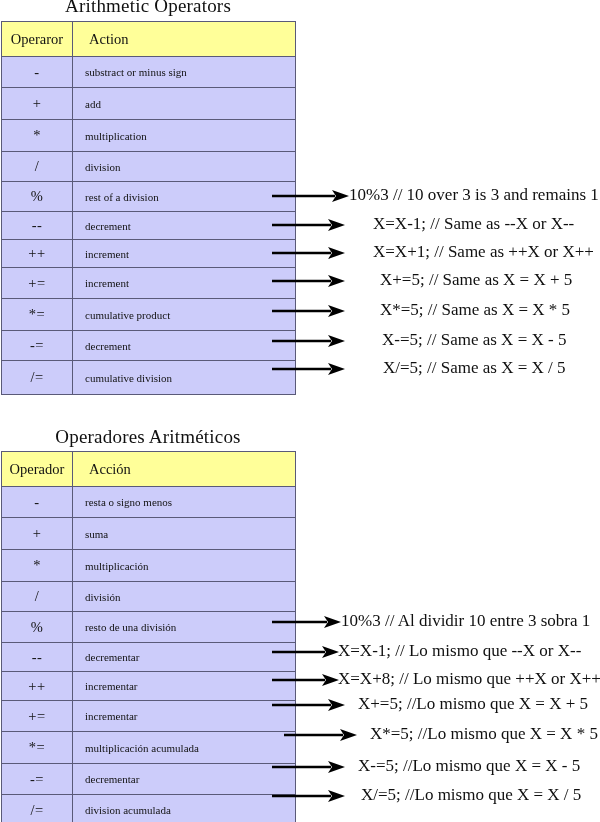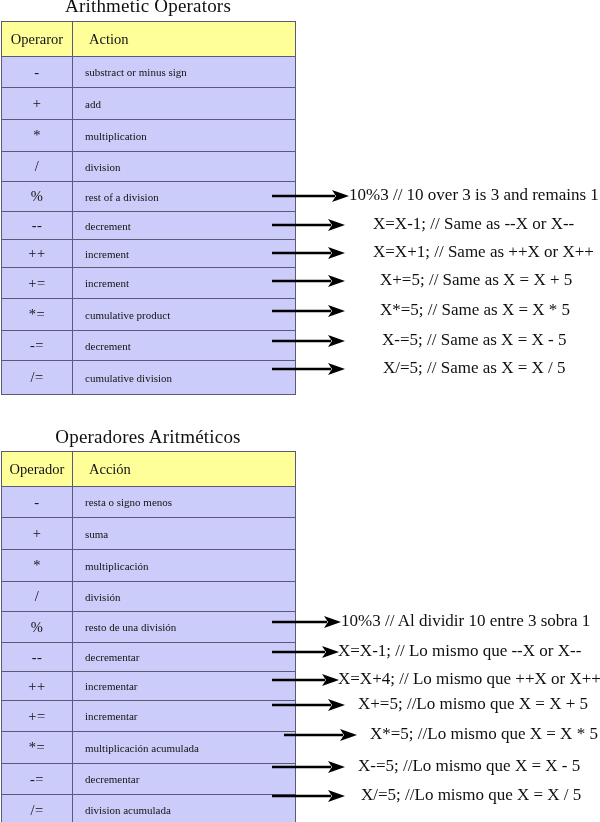--- a/index.html
+++ b/index.html
@@ -343,21 +343,21 @@
           <line x1="0" y1="10" x2="53" y2="10" stroke="#000000" stroke-width="2.6"></line>
           <polygon points="50,4 67,10 50,16 54,10" fill="#000000"></polygon>
         </svg>
         <span class="note" style="left: 338px;">X=X-1;  // Lo mismo que --X or X--</span>
       </div>
       <div class="annotation" style="left: 0px; top: 670px; width: 600px;">
         <svg class="arrow-svg" width="68" height="20" viewBox="0 0 68 20" style="left: 272px;">
           <line x1="0" y1="10" x2="53" y2="10" stroke="#000000" stroke-width="2.6"></line>
           <polygon points="50,4 67,10 50,16 54,10" fill="#000000"></polygon>
         </svg>
-        <span class="note" style="left: 338px;">X=X+4;  // Lo mismo que ++X or X++</span>
+        <span class="note" style="left: 338px;">X=X+8;  // Lo mismo que ++X or X++</span>
       </div>
       <div class="annotation" style="left: 0px; top: 695px; width: 600px;">
         <svg class="arrow-svg" width="74" height="20" viewBox="0 0 74 20" style="left: 272px;">
           <line x1="0" y1="10" x2="59" y2="10" stroke="#000000" stroke-width="2.6"></line>
           <polygon points="56,4 73,10 56,16 60,10" fill="#000000"></polygon>
         </svg>
         <span class="note" style="left: 358px;">X+=5;  //Lo mismo que X = X + 5</span>
       </div>
       <div class="annotation" style="left: 12px; top: 725px; width: 600px;">
         <svg class="arrow-svg" width="74" height="20" viewBox="0 0 74 20" style="left: 272px;">

